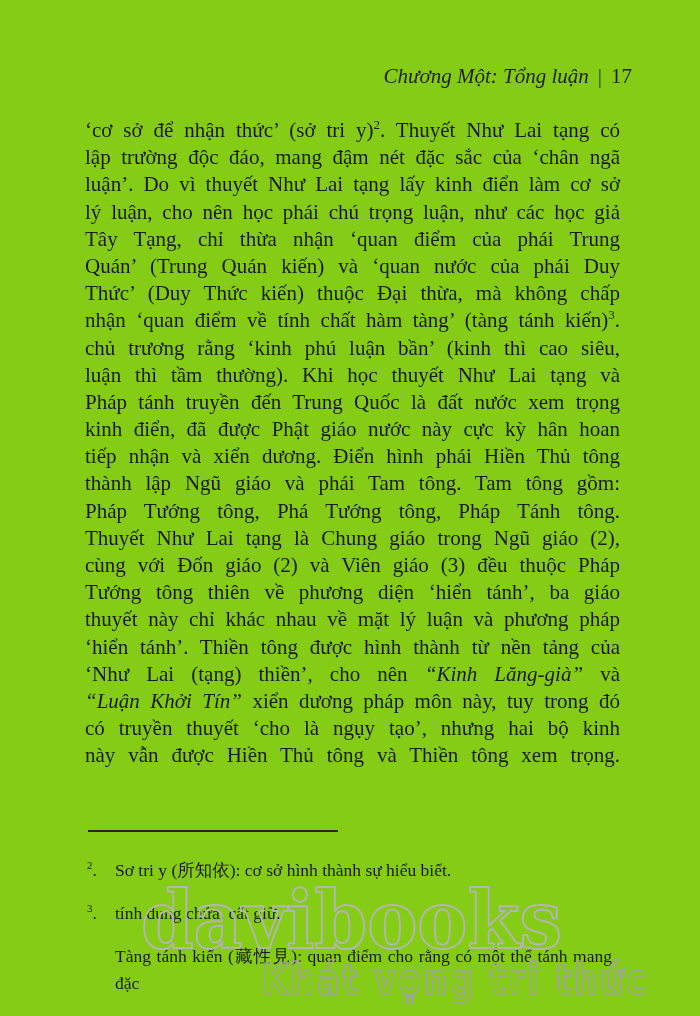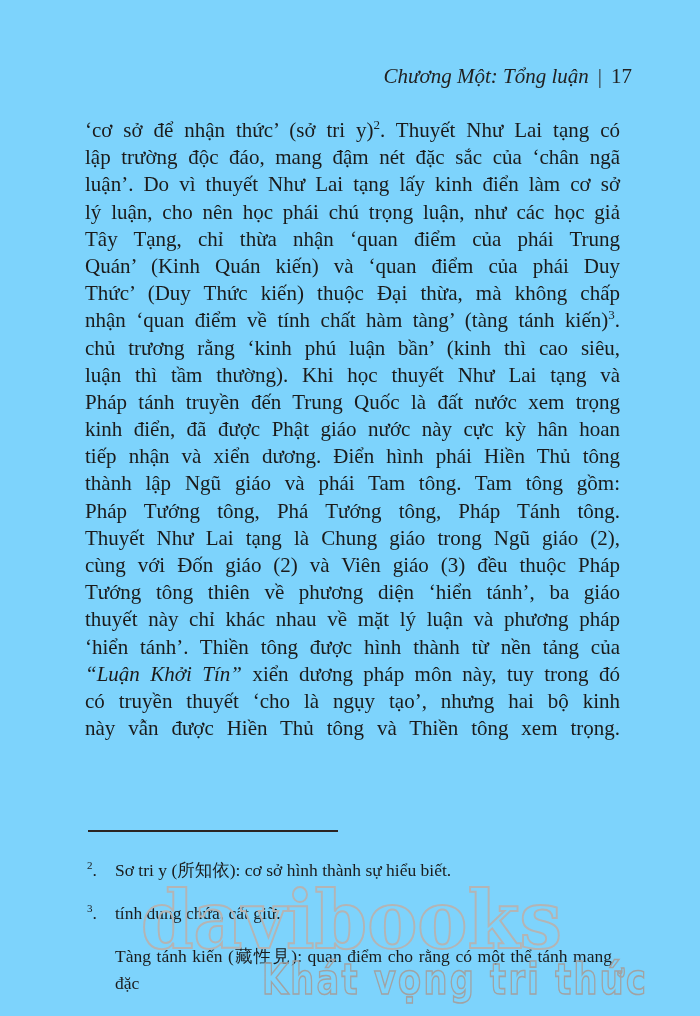--- a/index.html
+++ b/index.html
@@ -1,19 +1,19 @@
 <!DOCTYPE html>
 <html><head>
 <meta charset="utf-8">
 <style>
   html,body{margin:0;padding:0;background:#e8e8e8;}
   .page{
     position:relative;
     width:700px;height:1016px;
-    background:#7dd3fc;
+    background:#84cc16;
     overflow:hidden;
     font-family:"Liberation Serif", serif;
     color:#1c1c1c;
   }
   
   .header{
     position:absolute;top:64px;right:68px;
     font-size:21px;font-style:italic;
     white-space:nowrap;color:#222;
   }
@@ -79,35 +79,36 @@
   <div class="header">
     <span class="chapter">Chương Một: Tổng luận</span><span class="sep">|</span><span class="pagenum">17</span>
   </div>
 
   <div class="body">
       <div class="line"><span>‘cơ sở để nhận thức’ (sở tri y)</span><span class="sup">2</span><span>. Thuyết Như Lai tạng có</span></div>
       <div class="line"><span>lập trường độc đáo, mang đậm nét đặc sắc của ‘chân ngã</span></div>
       <div class="line"><span>luận’. Do vì thuyết Như Lai tạng lấy kinh điển làm cơ sở</span></div>
       <div class="line"><span>lý luận, cho nên học phái chú trọng luận, như các học giả</span></div>
       <div class="line"><span>Tây Tạng, chỉ thừa nhận ‘quan điểm của phái Trung</span></div>
-      <div class="line"><span>Quán’ (Kinh Quán kiến) và ‘quan điểm của phái Duy</span></div>
+      <div class="line"><span>Quán’ (Trung Quán kiến) và ‘quan nước của phái Duy</span></div>
       <div class="line"><span>Thức’ (Duy Thức kiến) thuộc Đại thừa, mà không chấp</span></div>
       <div class="line"><span>nhận ‘quan điểm về tính chất hàm tàng’ (tàng tánh kiến)</span><span class="sup">3</span><span>.</span></div>
       <div class="line"><span>chủ trương rằng ‘kinh phú luận bần’ (kinh thì cao siêu,</span></div>
       <div class="line"><span>luận thì tầm thường). Khi học thuyết Như Lai tạng và</span></div>
       <div class="line"><span>Pháp tánh truyền đến Trung Quốc là đất nước xem trọng</span></div>
       <div class="line"><span>kinh điển, đã được Phật giáo nước này cực kỳ hân hoan</span></div>
       <div class="line"><span>tiếp nhận và xiển dương. Điển hình phái Hiền Thủ tông</span></div>
       <div class="line"><span>thành lập Ngũ giáo và phái Tam tông. Tam tông gồm:</span></div>
       <div class="line"><span>Pháp Tướng tông, Phá Tướng tông, Pháp Tánh tông.</span></div>
       <div class="line"><span>Thuyết Như Lai tạng là Chung giáo trong Ngũ giáo (2),</span></div>
       <div class="line"><span>cùng với Đốn giáo (2) và Viên giáo (3) đều thuộc Pháp</span></div>
       <div class="line"><span>Tướng tông thiên về phương diện ‘hiển tánh’, ba giáo</span></div>
       <div class="line"><span>thuyết này chỉ khác nhau về mặt lý luận và phương pháp</span></div>
       <div class="line"><span>‘hiển tánh’. Thiền tông được hình thành từ nền tảng của</span></div>
+      <div class="line"><span>‘Như Lai (tạng) thiền’, cho nên </span><span class="it">“Kinh Lăng-già”</span><span> và</span></div>
       <div class="line"><span class="it">“Luận Khởi Tín”</span><span> xiển dương pháp môn này, tuy trong đó</span></div>
       <div class="line"><span>có truyền thuyết ‘cho là ngụy tạo’, nhưng hai bộ kinh</span></div>
       <div class="line"><span>này vẫn được Hiền Thủ tông và Thiền tông xem trọng.</span></div>
     </div>
 
   <div class="footnote-rule"></div>
 
   <div class="footnotes">
       <div class="footnote">
         <span class="fmark"><span class="fsup">2</span><span>.</span></span>

